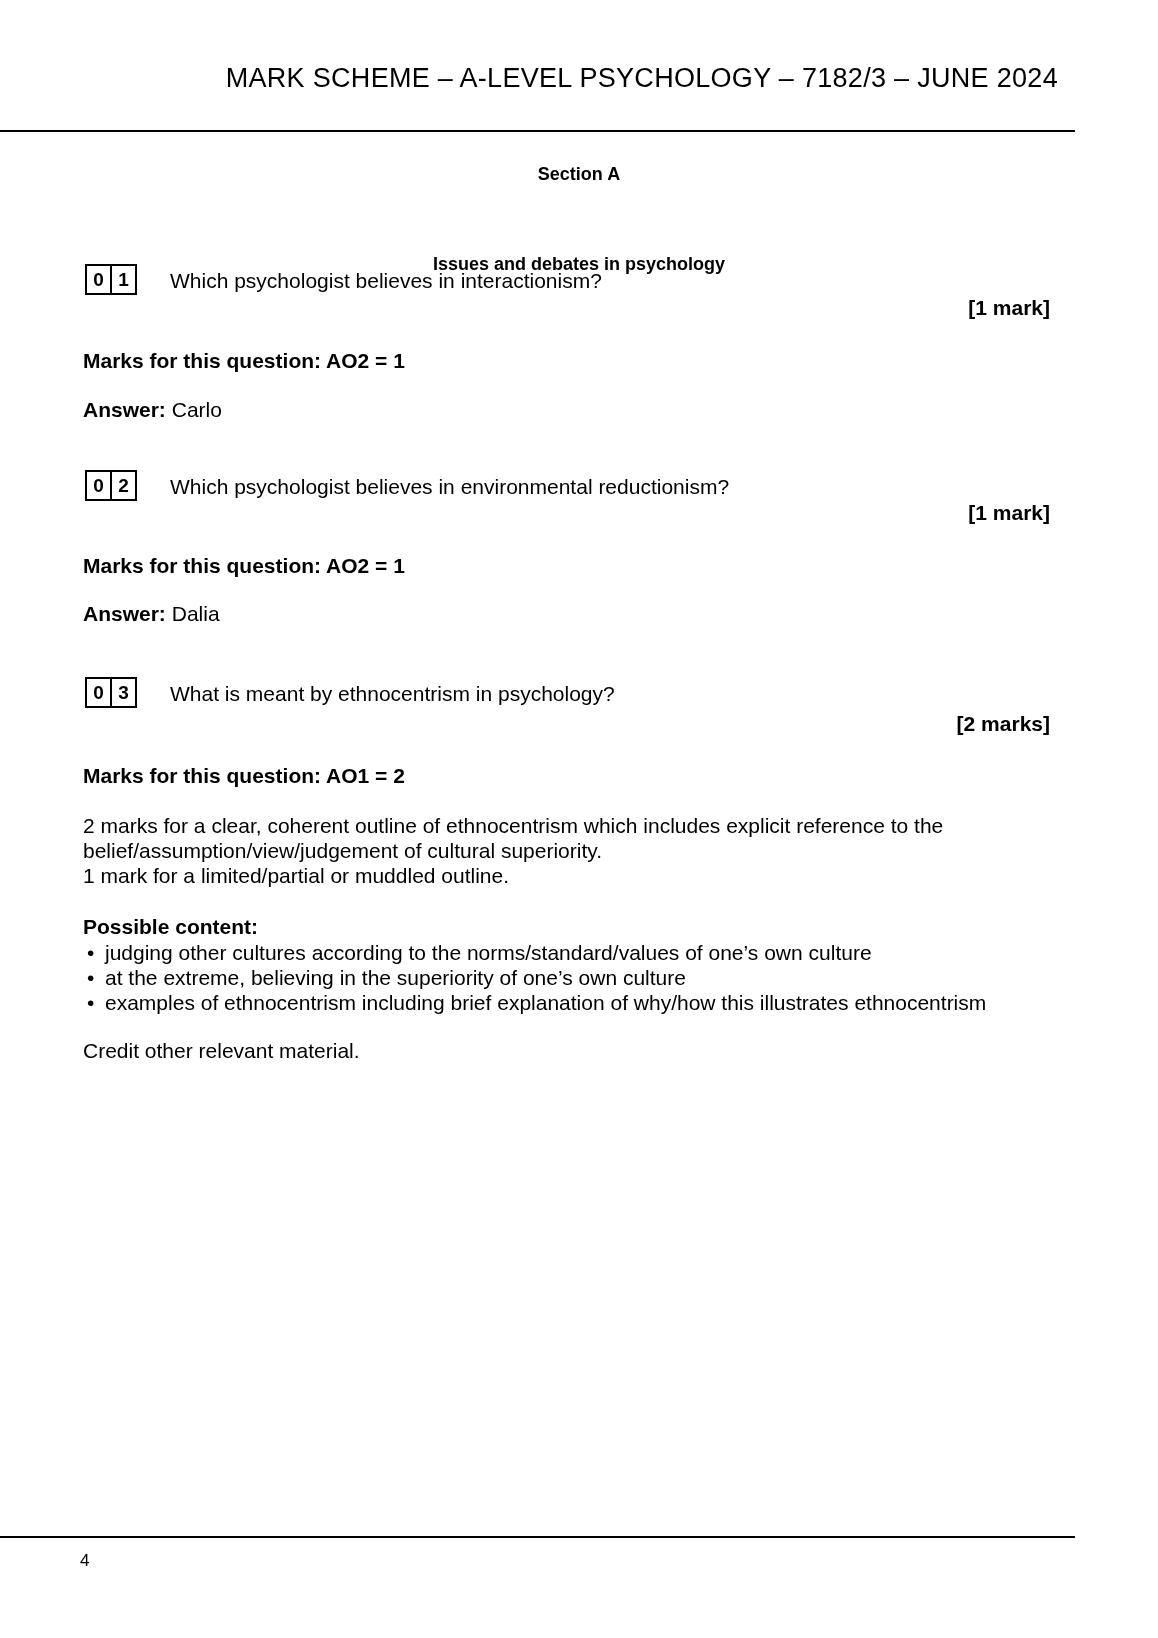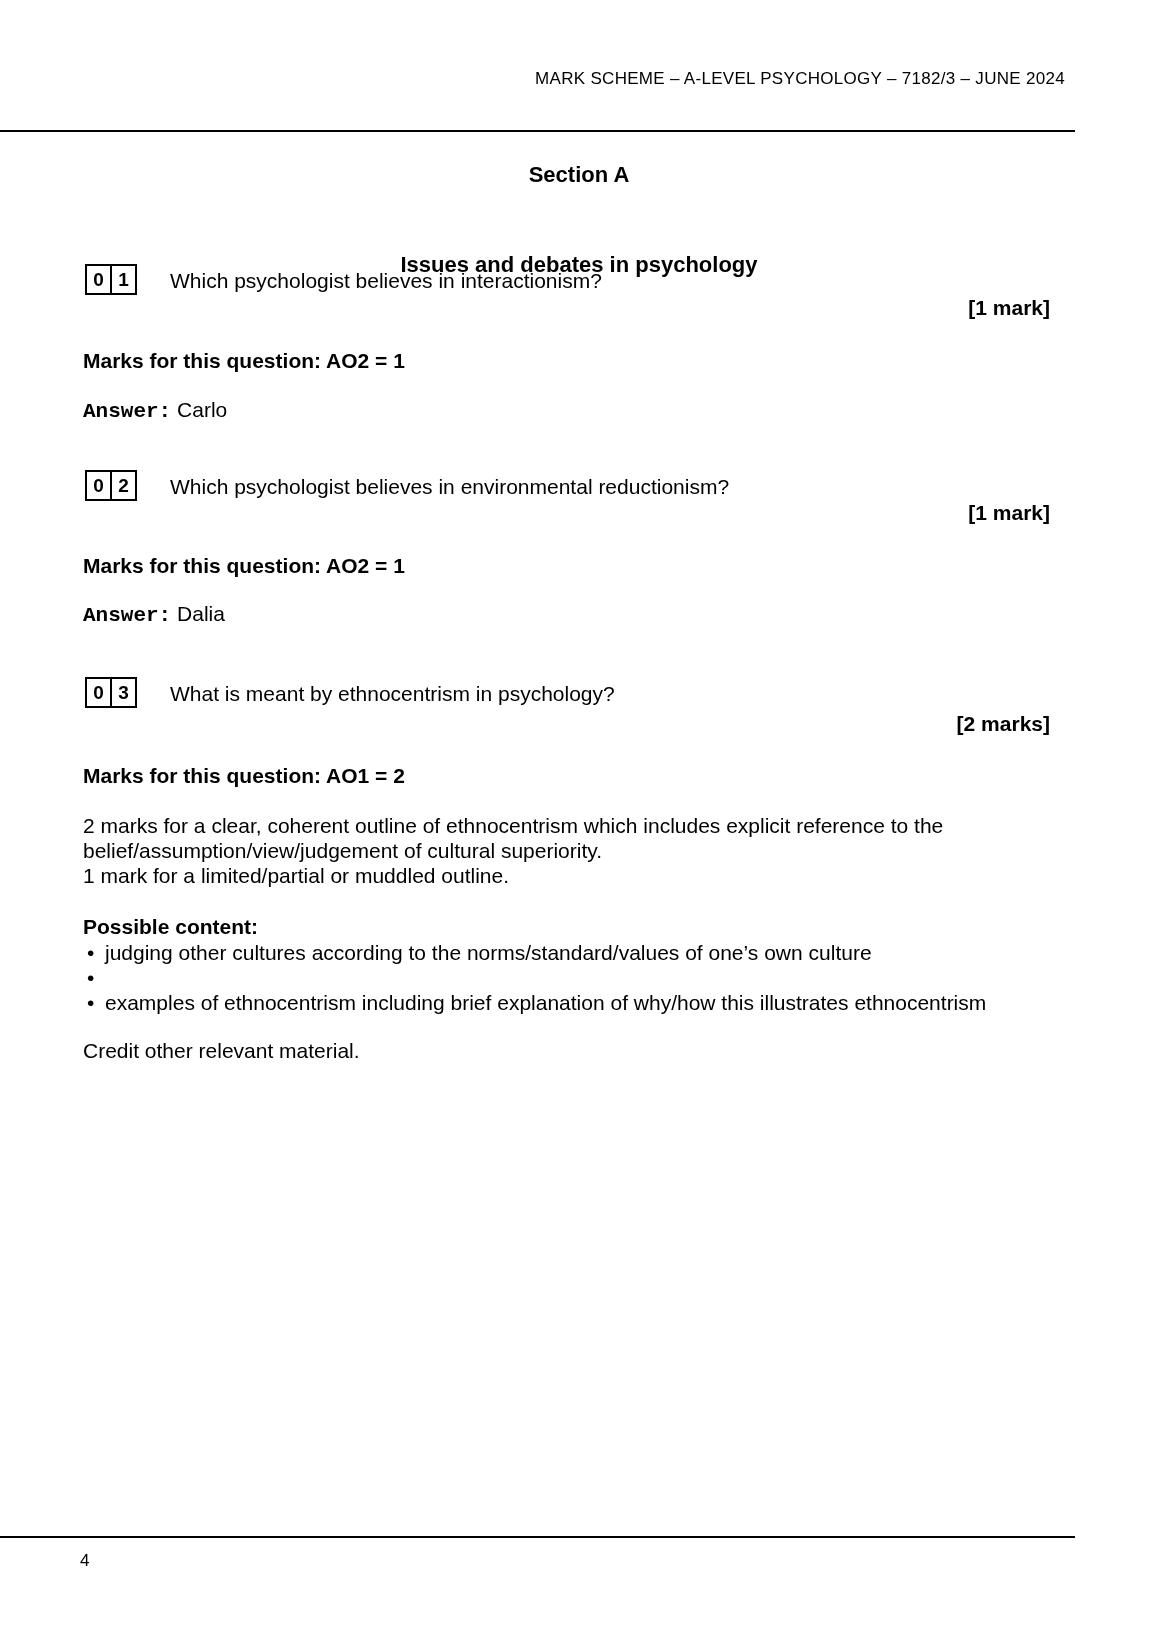--- a/index.html
+++ b/index.html
@@ -12,22 +12,22 @@
     font-family: "Liberation Sans", sans-serif;
     font-size: 21px;
     line-height: 25px;
     overflow: hidden;
   }
   .abs { position: absolute; }
 
   
   .doc-header {
     top: 66px;
-    right: 93px;
-    font-size: 17px;
+    right: 100px;
+    font-size: 27px;
     letter-spacing: 0.3px;
     white-space: nowrap;
     text-align: right;
   }
   .rule {
     left: 0;
     width: 1075px;
     height: 0;
     border-top: 2px solid #000;
   }
@@ -38,21 +38,21 @@
     left: 80px;
     font-size: 17px;
   }
 
   
   .centered-title {
     left: 0;
     width: 1158px;
     text-align: center;
     font-weight: 700;
-    font-size: 22px;
+    font-size: 18px;
   }
 
   
   .qbox {
     left: 85px;
     width: 52px;
     height: 31px;
     box-sizing: border-box;
     border: 2px solid #000;
     display: flex;
@@ -72,21 +72,21 @@
 
   .marks-allocation {
     right: 108px;
     font-weight: 700;
     white-space: nowrap;
   }
 
   .marks-info { left: 83px; font-weight: 700; white-space: nowrap; }
 
   .answer-line { left: 83px; white-space: nowrap; }
-  .answer-label { font-weight: 700; margin-right: 0.28em; font-family: Liberation Mono, monospace; }
+  .answer-label { font-weight: 700; margin-right: 0.28em; }
 
   .guidance { left: 83px; width: 980px; }
   .guidance .line { min-height: 25px; }
   .bold-run { font-weight: 400; }
 
   .possible-heading { left: 83px; font-weight: 700; white-space: nowrap; }
 
   .bullet-list { left: 83px; width: 990px; }
   .bullet-item { display: flex; min-height: 24.5px; }
   .bullet-marker {
@@ -152,20 +152,21 @@
 
   <div class="abs possible-heading" style="top:914px;">Possible content:</div>
 
   <div class="abs bullet-list" style="top:940px;">
     <div class="bullet-item">
       <span class="bullet-marker">•</span>
       <span>judging other cultures according to the norms/standard/values of one’s own culture</span>
     </div>
     <div class="bullet-item">
       <span class="bullet-marker">•</span>
+      <span>at the extreme, believing in the superiority of one’s own culture</span>
     </div>
     <div class="bullet-item">
       <span class="bullet-marker">•</span>
       <span>examples of ethnocentrism including brief explanation of why/how this illustrates ethnocentrism</span>
     </div>
   </div>
 
   <div class="abs credit-note" style="top:1038px;">Credit other relevant material.</div>
 
   <div class="abs rule footer-rule"></div>

